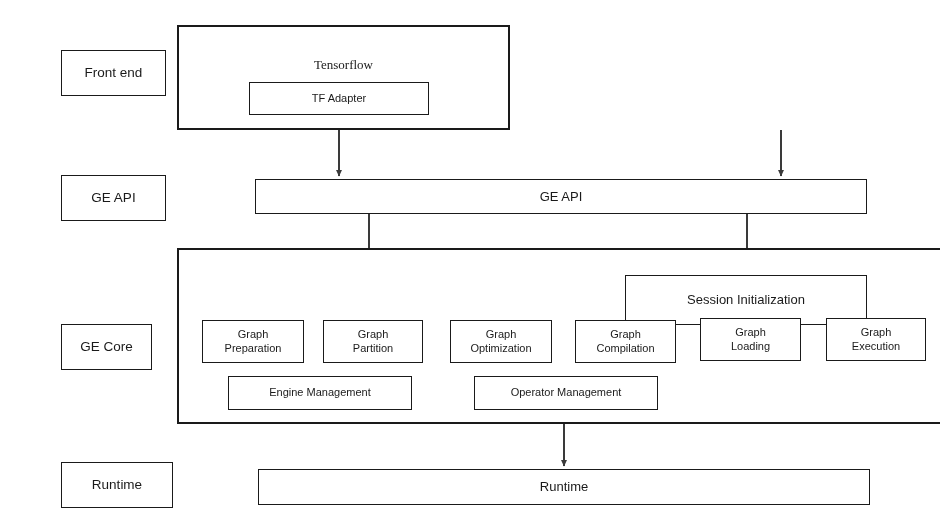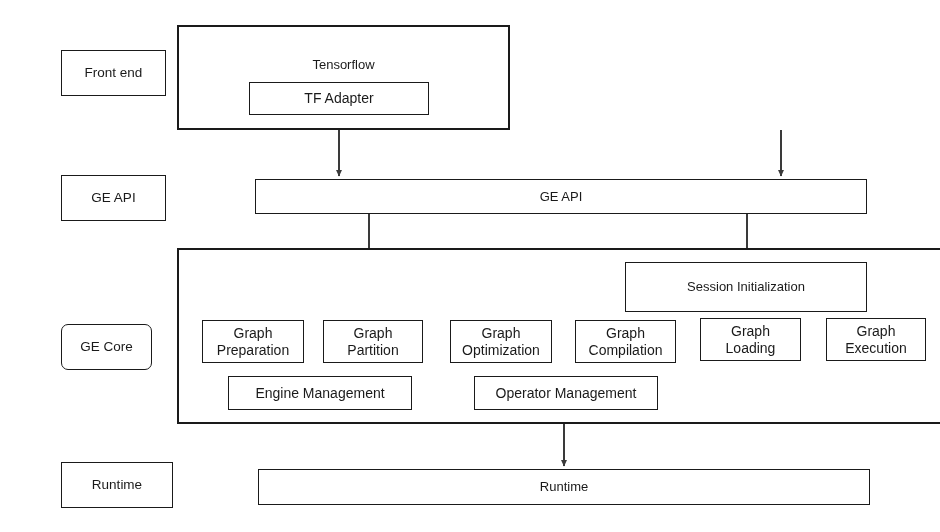--- a/index.html
+++ b/index.html
@@ -36,21 +36,21 @@
     border-width: 2px;
   }
   .label-box {
     font-size: 13.5px;
   }
   .group-box {
     border: 2px solid #1a1a1a;
     display: block;
   }
   .inner {
-    font-size: 14px;
+    font-size: 11px;
   }
   .wide-inner {
     font-size: 13px;
   }
   svg.arrows {
     position: absolute;
     left: 0;
     top: 0;
     width: 940px;
     height: 532px;
@@ -72,33 +72,33 @@
         <line x1="303" y1="130" x2="303" y2="176" marker-end="url(#arrowhead)"></line>
         <line x1="745" y1="130" x2="745" y2="176" marker-end="url(#arrowhead)"></line>
         <line x1="333" y1="214" x2="333" y2="272" marker-end="url(#arrowhead)"></line>
         <line x1="711" y1="214" x2="711" y2="272" marker-end="url(#arrowhead)"></line>
         <line x1="528" y1="424" x2="528" y2="466" marker-end="url(#arrowhead)"></line>
       </g>
   </svg>
 
   <div class="box label-box" style="left: 25px; top: 50px; width: 105px; height: 46px;">Front end</div>
   <div class="box label-box" style="left: 25px; top: 175px; width: 105px; height: 46px;">GE API</div>
-  <div class="box label-box" style="left: 25px; top: 324px; width: 91px; height: 46px; border-radius: 7px;">GE Core</div>
+  <div class="box label-box" style="left: 25px; top: 324px; width: 91px; height: 46px;">GE Core</div>
   <div class="box label-box" style="left: 25px; top: 462px; width: 112px; height: 46px;">Runtime</div>
 
-  <div class="box band" style="align-items: flex-start; padding-top: 30px; left: 141px; top: 25px; width: 333px; height: 105px;">
+  <div class="box band" style="align-items: flex-start; padding-top: 30px; left: 141px; top: 25px; width: 333px; height: 105px; font-family: Liberation Serif, serif;">
     <span>Tensorflow</span>
   </div>
   <div class="box inner" style="left: 213px; top: 82px; width: 180px; height: 33px;">TF Adapter</div>
 
   <div class="box wide-inner" style="left: 219px; top: 179px; width: 612px; height: 35px;">GE API</div>
 
   <div class="box group-box" style="left: 141px; top: 248px; width: 772px; height: 176px;"></div>
 
-  <div class="box wide-inner" style="left: 589px; top: 262px; width: 242px; height: 50px;">Session Initialization</div>
+  <div class="box wide-inner" style="left: 589px; top: 275px; width: 242px; height: 50px;">Session Initialization</div>
 
   <div class="box inner" style="left: 166px; top: 320px; width: 102px; height: 43px;">Graph<br>Preparation</div>
   <div class="box inner" style="left: 287px; top: 320px; width: 100px; height: 43px;">Graph<br>Partition</div>
   <div class="box inner" style="left: 414px; top: 320px; width: 102px; height: 43px;">Graph<br>Optimization</div>
   <div class="box inner" style="left: 539px; top: 320px; width: 101px; height: 43px;">Graph<br>Compilation</div>
   <div class="box inner" style="left: 664px; top: 318px; width: 101px; height: 43px;">Graph<br>Loading</div>
   <div class="box inner" style="left: 790px; top: 318px; width: 100px; height: 43px;">Graph<br>Execution</div>
 
   <div class="box inner" style="left: 192px; top: 376px; width: 184px; height: 34px;">Engine Management</div>
   <div class="box inner" style="left: 438px; top: 376px; width: 184px; height: 34px;">Operator Management</div>

